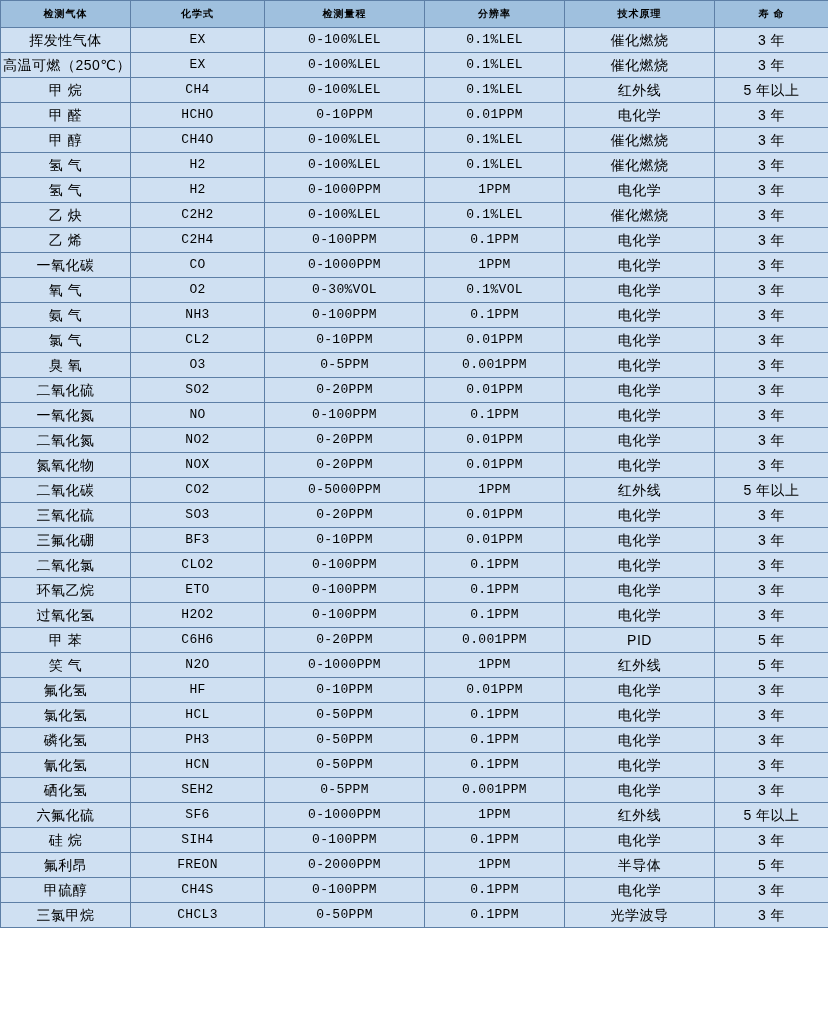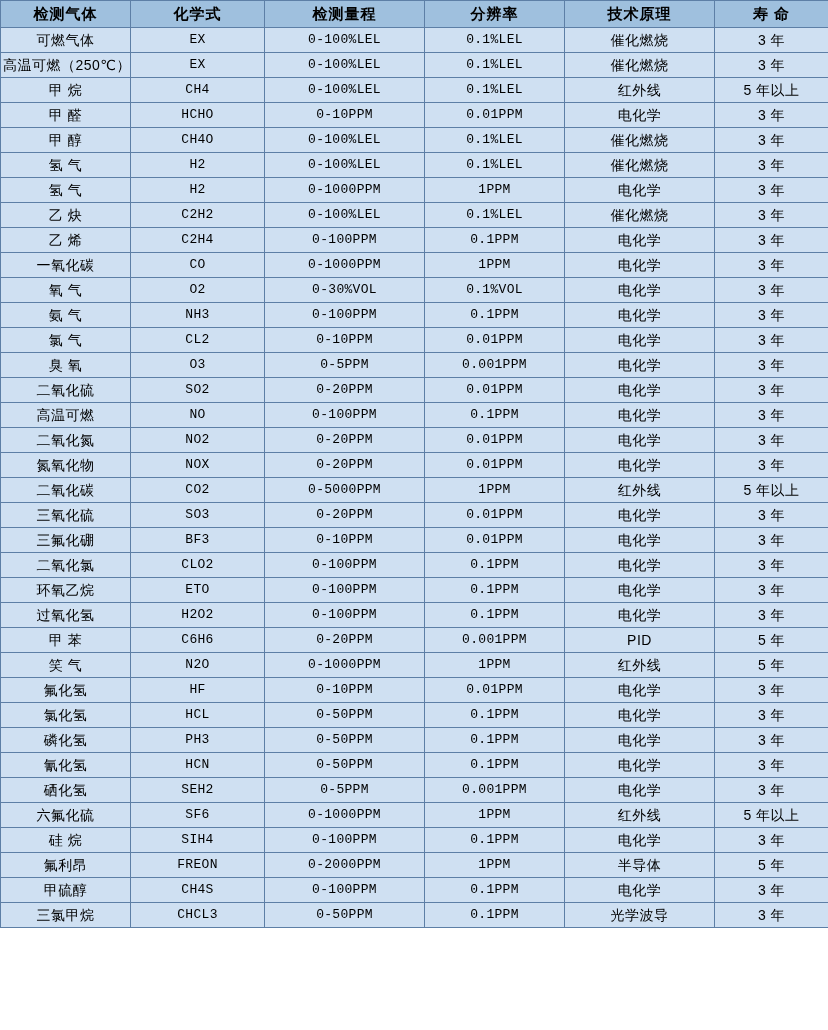--- a/index.html
+++ b/index.html
@@ -28,21 +28,21 @@
     text-align: center;
     vertical-align: middle;
     height: 24px;
     line-height: 22px;
     padding: 0 2px;
     overflow: hidden;
     white-space: nowrap;
   }
   #gas-table thead th {
     background: #9fc0de;
-    font-size: 15px;
+    font-size: 10px;
     font-weight: bold;
     color: #000000;
     height: 26px;
     letter-spacing: 1px;
     text-align: center;
   }
   #gas-table tbody td {
     background: #cfe0f2;
     font-size: 14px;
     color: #000000;
@@ -77,21 +77,21 @@
       <th>检测气体</th>
       <th>化学式</th>
       <th>检测量程</th>
       <th>分辨率</th>
       <th>技术原理</th>
       <th>寿 命</th>
     </tr>
   </thead>
   <tbody id="tbody">
       <tr>
-        <td class="cn">可燃气体</td>
+        <td class="cn">挥发性气体</td>
         <td class="mono">EX</td>
         <td class="mono">0-100%LEL</td>
         <td class="mono">0.1%LEL</td>
         <td class="cn">催化燃烧</td>
         <td class="life">3 年</td>
       </tr>
       <tr>
         <td class="cn">高温可燃（250℃）</td>
         <td class="mono">EX</td>
         <td class="mono">0-100%LEL</td>
@@ -197,21 +197,21 @@
       </tr>
       <tr>
         <td class="cn">二氧化硫</td>
         <td class="mono">SO2</td>
         <td class="mono">0-20PPM</td>
         <td class="mono">0.01PPM</td>
         <td class="cn">电化学</td>
         <td class="life">3 年</td>
       </tr>
       <tr>
-        <td class="cn">高温可燃</td>
+        <td class="cn">一氧化氮</td>
         <td class="mono">NO</td>
         <td class="mono">0-100PPM</td>
         <td class="mono">0.1PPM</td>
         <td class="cn">电化学</td>
         <td class="life">3 年</td>
       </tr>
       <tr>
         <td class="cn">二氧化氮</td>
         <td class="mono">NO2</td>
         <td class="mono">0-20PPM</td>

